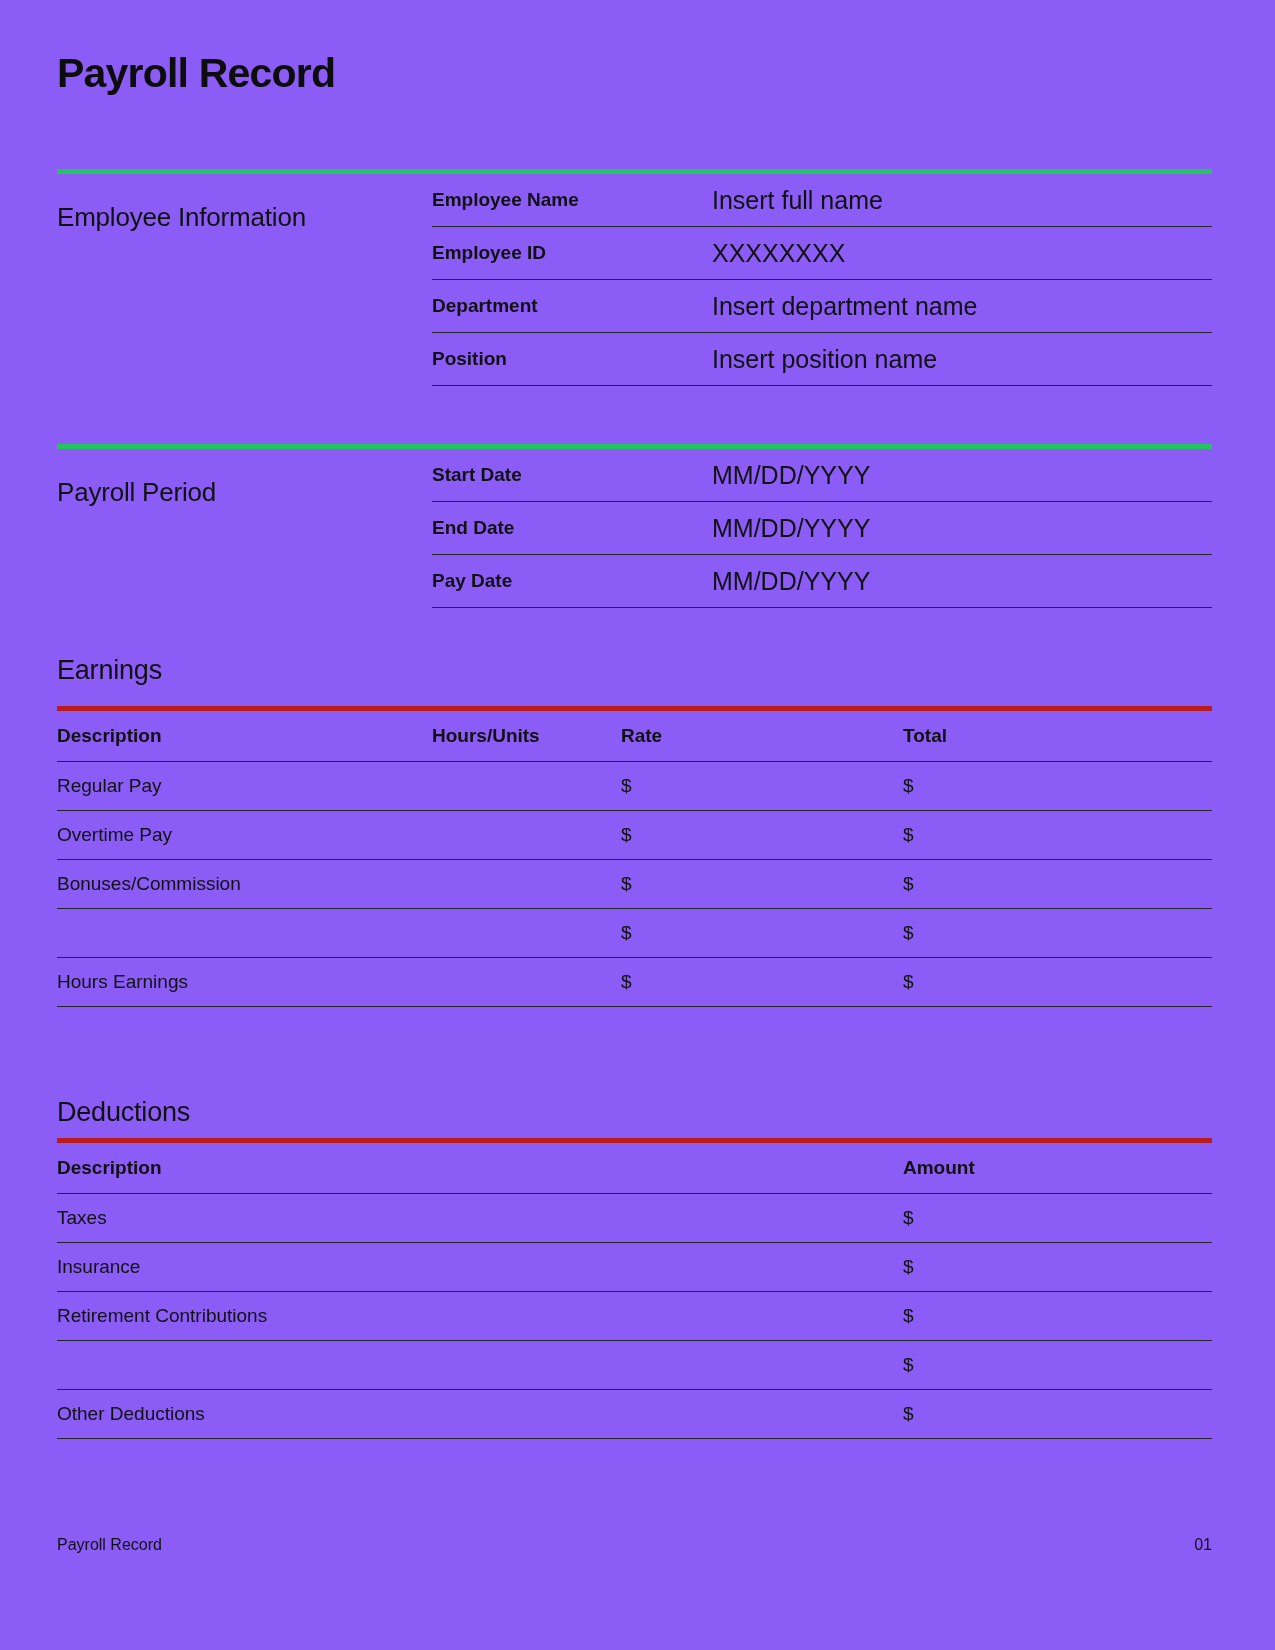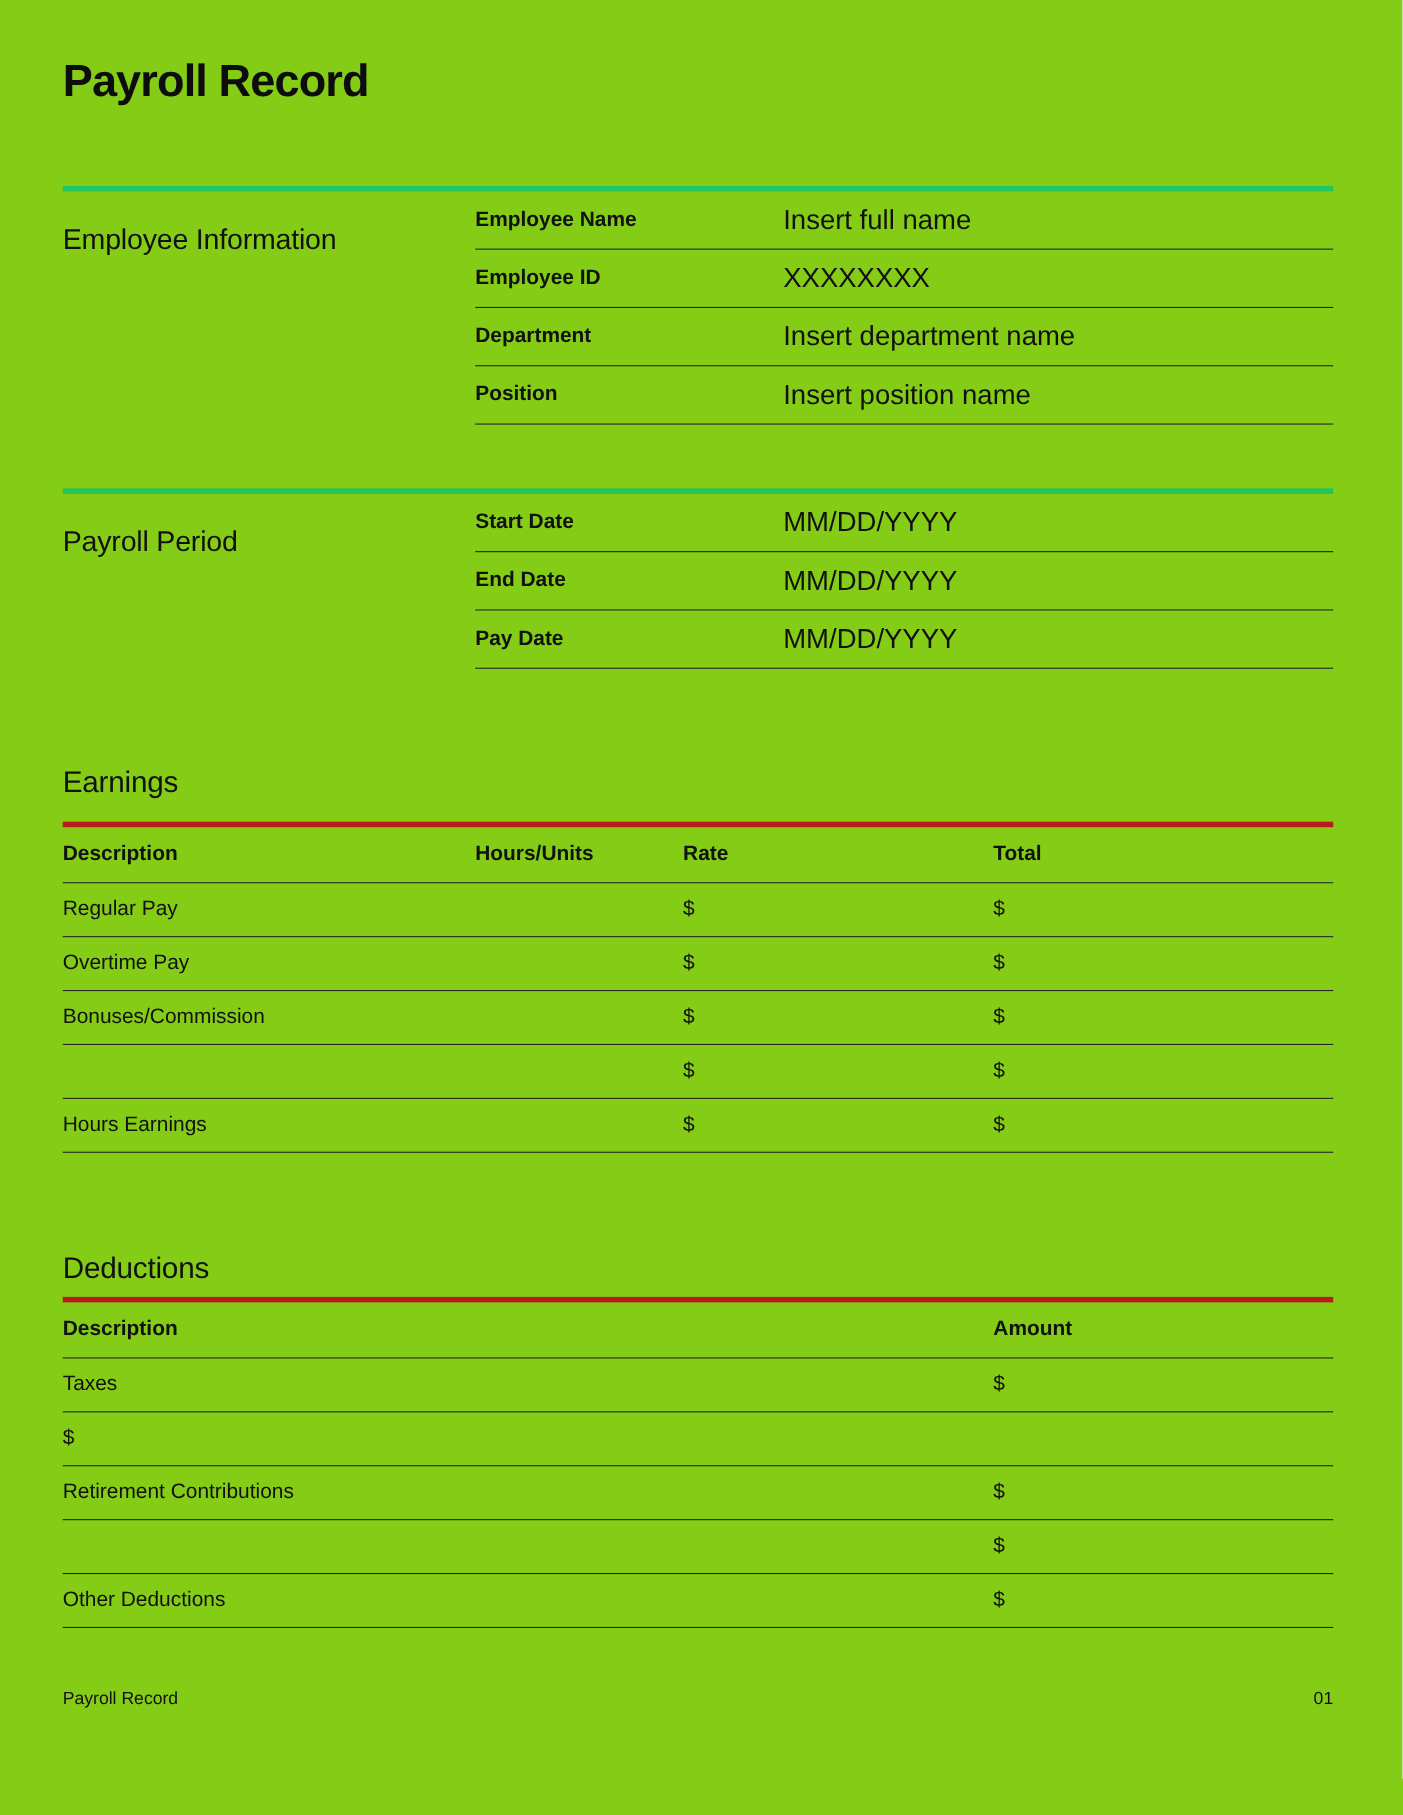--- a/index.html
+++ b/index.html
@@ -6,21 +6,21 @@
   html, body { background: #ffffff; }
   body {
     font-family: "Liberation Sans", "DejaVu Sans", sans-serif;
     color: #111111;
     -webkit-font-smoothing: antialiased;
   }
   .page {
     position: relative;
     width: 1275px;
     height: 1650px;
-    background: #84cc16;
+    background: #8b5cf6;
     overflow: hidden;
   }
   .content {
     margin: 0 63px 0 57px;
     padding-top: 50px;
   }
   .doc-title {
     font-size: 41px;
     font-weight: 700;
     letter-spacing: -0.8px;
@@ -62,21 +62,21 @@
     font-weight: 400;
     line-height: 22px;
   }
 
   
   .table-heading {
     font-size: 27px;
     font-weight: 400;
     letter-spacing: -0.2px;
   }
-  .head-earnings  { margin-top: 88px; margin-bottom: 20px; }
+  .head-earnings  { margin-top: 47px; margin-bottom: 20px; }
   .head-deductions{ margin-top: 90px; margin-bottom: 10px; }
   .data-table { border-top: 5px solid #b91c1c; }
   .t-row {
     display: grid;
     border-bottom: 1px solid #262626;
     padding: 14px 0;
   }
   .earn-grid { grid-template-columns: 375px 189px 282px 1fr; }
   .ded-grid  { grid-template-columns: 846px 1fr; }
   .t-head .cell {
@@ -197,20 +197,21 @@
       <div class="t-row t-head ded-grid">
         <div class="cell">Description</div>
         <div class="cell">Amount</div>
       </div>
 
       <div class="t-row t-body ded-grid">
         <div class="cell">Taxes</div>
         <div class="cell">$</div>
       </div>
       <div class="t-row t-body ded-grid">
+        <div class="cell">Insurance</div>
         <div class="cell">$</div>
       </div>
       <div class="t-row t-body ded-grid">
         <div class="cell">Retirement Contributions</div>
         <div class="cell">$</div>
       </div>
       <div class="t-row t-body ded-grid">
         <div class="cell"></div>
         <div class="cell">$</div>
       </div>

